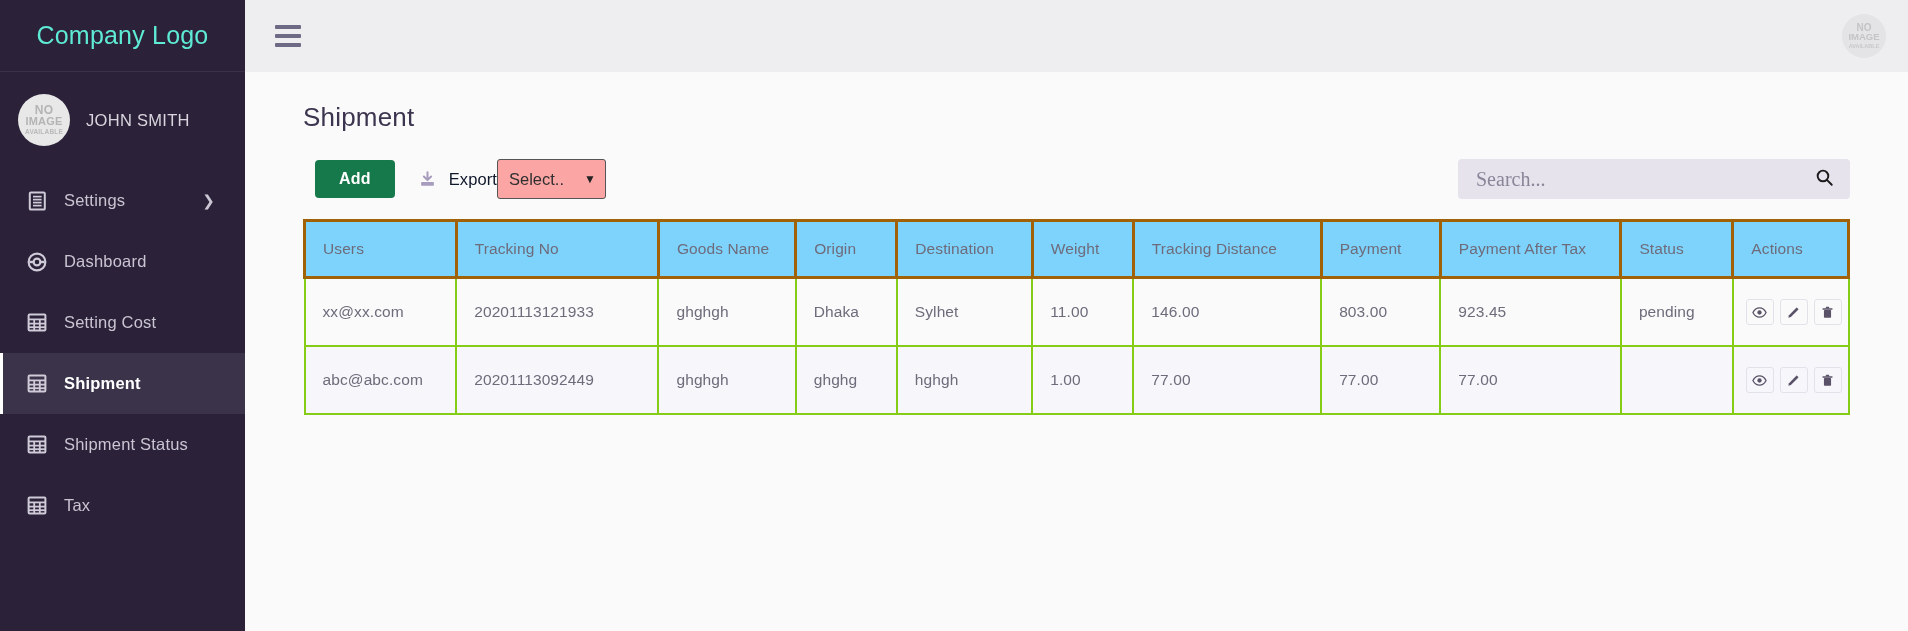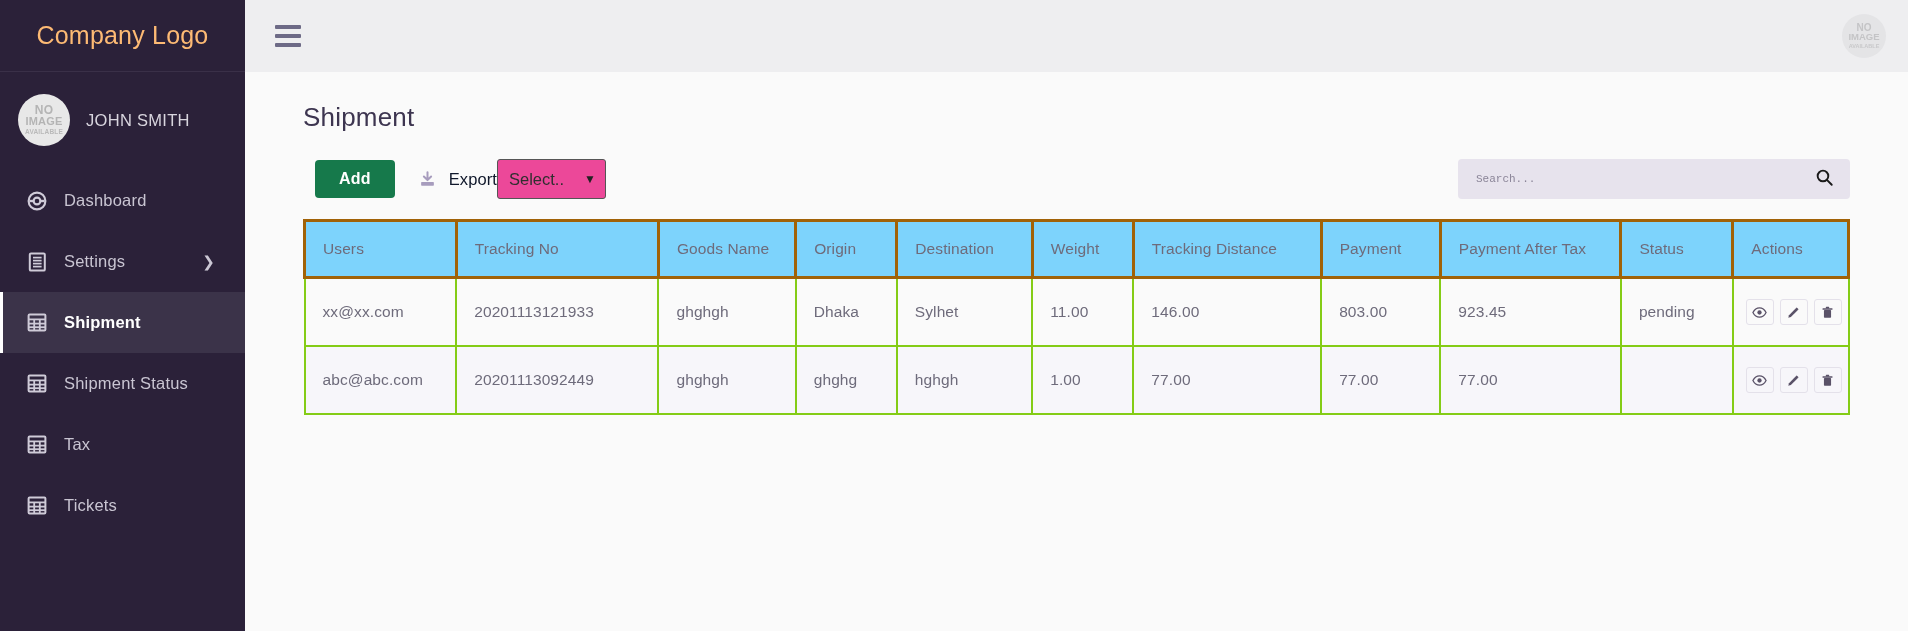--- a/index.html
+++ b/index.html
@@ -28,21 +28,21 @@
   }
   .brand {
     height: 72px;
     flex: 0 0 72px;
     display: flex;
     align-items: center;
     justify-content: center;
     border-bottom: 1px solid #3a3048;
   }
   .brand-text {
-    color: #fdba74;
+    color: #5eead4;
     font-size: 25px;
     letter-spacing: .2px;
   }
   .user-box {
     display: flex;
     align-items: center;
     padding: 22px 0 24px 18px;
     gap: 16px;
   }
   .avatar {
@@ -184,21 +184,21 @@
     font-size: 16.5px;
     cursor: pointer;
     letter-spacing: .1px;
   }
   .export-link svg { display: block; }
   .select-box {
     margin-left: 0px;
     height: 40px;
     border: 1px solid #555;
     border-radius: 3px;
-    background: #ec4899;
+    background: #fca5a5;
     display: flex;
     align-items: center;
     justify-content: space-between;
     padding: 0 9px 0 11px;
     min-width: 95px;
     font-size: 16.5px;
     color: #2f2f2f;
     cursor: pointer;
   }
   .select-box .chev { margin-left: 20px; font-size: 12px; color: #222; }
@@ -210,23 +210,23 @@
     border-radius: 4px;
     display: flex;
     align-items: center;
     padding: 0 16px 0 18px;
   }
   .search-input {
     flex: 1 1 auto;
     border: none;
     outline: none;
     background: transparent;
-    font-size: 11px;
+    font-size: 20px;
     color: #3d3550;
-    font-family: Liberation Mono, monospace;
+    font-family: Liberation Serif, serif;
   }
   .search-input::placeholder { color: #8b8598; }
   .search-btn {
     background: transparent;
     border: none;
     cursor: pointer;
     display: flex;
     align-items: center;
     padding: 0;
   }
@@ -293,41 +293,54 @@
         <span class="l1">NO</span>
         <span class="l2">IMAGE</span>
         <span class="l3">AVAILABLE</span>
       </div>
       <span class="user-name">JOHN SMITH</span>
     </div>
 
     <nav class="nav" id="nav-root">
         <div class="nav-item">
           <span class="ico">
-            <svg width="20" height="20" viewBox="0 0 20 20">
-              <circle cx="10" cy="10" r="8.4" fill="none" stroke="#cfcbd8" stroke-width="2.1"></circle>
-              <circle cx="10" cy="10" r="3.4" fill="none" stroke="#cfcbd8" stroke-width="2.1"></circle>
-              <rect x="2.4" y="8.8" width="5" height="2.4" fill="#cfcbd8"></rect>
-              <rect x="12.6" y="8.8" width="5" height="2.4" fill="#cfcbd8"></rect>
-            </svg>
-          </span>
-          <span>Dashboard</span>
-        </div>
-        <div class="nav-item">
-          <span class="ico">
             <svg width="19" height="20" viewBox="0 0 19 20">
               <rect x="1.8" y="1.4" width="15" height="17.2" rx="1.2" fill="none" stroke="#cfcbd8" stroke-width="2"></rect>
               <line x1="5" y1="5.6" x2="13.6" y2="5.6" stroke="#cfcbd8" stroke-width="1.7"></line>
               <line x1="5" y1="8.6" x2="13.6" y2="8.6" stroke="#cfcbd8" stroke-width="1.7"></line>
               <line x1="5" y1="11.6" x2="13.6" y2="11.6" stroke="#cfcbd8" stroke-width="1.7"></line>
               <line x1="5" y1="14.6" x2="13.6" y2="14.6" stroke="#cfcbd8" stroke-width="1.7"></line>
             </svg>
           </span>
           <span>Settings</span>
           <span class="chev-right">❯</span>
+        </div>
+        <div class="nav-item">
+          <span class="ico">
+            <svg width="20" height="20" viewBox="0 0 20 20">
+              <circle cx="10" cy="10" r="8.4" fill="none" stroke="#cfcbd8" stroke-width="2.1"></circle>
+              <circle cx="10" cy="10" r="3.4" fill="none" stroke="#cfcbd8" stroke-width="2.1"></circle>
+              <rect x="2.4" y="8.8" width="5" height="2.4" fill="#cfcbd8"></rect>
+              <rect x="12.6" y="8.8" width="5" height="2.4" fill="#cfcbd8"></rect>
+            </svg>
+          </span>
+          <span>Dashboard</span>
+        </div>
+        <div class="nav-item">
+          <span class="ico">
+            <svg width="20" height="19" viewBox="0 0 20 19">
+              <rect x="1.6" y="1.6" width="16.8" height="15.8" rx="1" fill="none" stroke="#cfcbd8" stroke-width="2"></rect>
+              <line x1="1.6" y1="6.4" x2="18.4" y2="6.4" stroke="#cfcbd8" stroke-width="1.8"></line>
+              <line x1="1.6" y1="10.6" x2="18.4" y2="10.6" stroke="#cfcbd8" stroke-width="1.8"></line>
+              <line x1="1.6" y1="14.2" x2="18.4" y2="14.2" stroke="#cfcbd8" stroke-width="1.8"></line>
+              <line x1="7.2" y1="6.4" x2="7.2" y2="17.4" stroke="#cfcbd8" stroke-width="1.8"></line>
+              <line x1="12.8" y1="6.4" x2="12.8" y2="17.4" stroke="#cfcbd8" stroke-width="1.8"></line>
+            </svg>
+          </span>
+          <span>Setting Cost</span>
         </div>
         <div class="nav-item active">
           <span class="ico">
             <svg width="20" height="19" viewBox="0 0 20 19">
               <rect x="1.6" y="1.6" width="16.8" height="15.8" rx="1" fill="none" stroke="#cfcbd8" stroke-width="2"></rect>
               <line x1="1.6" y1="6.4" x2="18.4" y2="6.4" stroke="#cfcbd8" stroke-width="1.8"></line>
               <line x1="1.6" y1="10.6" x2="18.4" y2="10.6" stroke="#cfcbd8" stroke-width="1.8"></line>
               <line x1="1.6" y1="14.2" x2="18.4" y2="14.2" stroke="#cfcbd8" stroke-width="1.8"></line>
               <line x1="7.2" y1="6.4" x2="7.2" y2="17.4" stroke="#cfcbd8" stroke-width="1.8"></line>
               <line x1="12.8" y1="6.4" x2="12.8" y2="17.4" stroke="#cfcbd8" stroke-width="1.8"></line>
@@ -353,33 +366,20 @@
             <svg width="20" height="19" viewBox="0 0 20 19">
               <rect x="1.6" y="1.6" width="16.8" height="15.8" rx="1" fill="none" stroke="#cfcbd8" stroke-width="2"></rect>
               <line x1="1.6" y1="6.4" x2="18.4" y2="6.4" stroke="#cfcbd8" stroke-width="1.8"></line>
               <line x1="1.6" y1="10.6" x2="18.4" y2="10.6" stroke="#cfcbd8" stroke-width="1.8"></line>
               <line x1="1.6" y1="14.2" x2="18.4" y2="14.2" stroke="#cfcbd8" stroke-width="1.8"></line>
               <line x1="7.2" y1="6.4" x2="7.2" y2="17.4" stroke="#cfcbd8" stroke-width="1.8"></line>
               <line x1="12.8" y1="6.4" x2="12.8" y2="17.4" stroke="#cfcbd8" stroke-width="1.8"></line>
             </svg>
           </span>
           <span>Tax</span>
-        </div>
-        <div class="nav-item">
-          <span class="ico">
-            <svg width="20" height="19" viewBox="0 0 20 19">
-              <rect x="1.6" y="1.6" width="16.8" height="15.8" rx="1" fill="none" stroke="#cfcbd8" stroke-width="2"></rect>
-              <line x1="1.6" y1="6.4" x2="18.4" y2="6.4" stroke="#cfcbd8" stroke-width="1.8"></line>
-              <line x1="1.6" y1="10.6" x2="18.4" y2="10.6" stroke="#cfcbd8" stroke-width="1.8"></line>
-              <line x1="1.6" y1="14.2" x2="18.4" y2="14.2" stroke="#cfcbd8" stroke-width="1.8"></line>
-              <line x1="7.2" y1="6.4" x2="7.2" y2="17.4" stroke="#cfcbd8" stroke-width="1.8"></line>
-              <line x1="12.8" y1="6.4" x2="12.8" y2="17.4" stroke="#cfcbd8" stroke-width="1.8"></line>
-            </svg>
-          </span>
-          <span>Tickets</span>
         </div>
       </nav>
   </aside>
 
   <div class="main">
 
     <header class="topbar">
       <div class="hamburger">
         <span></span>
         <span></span>

